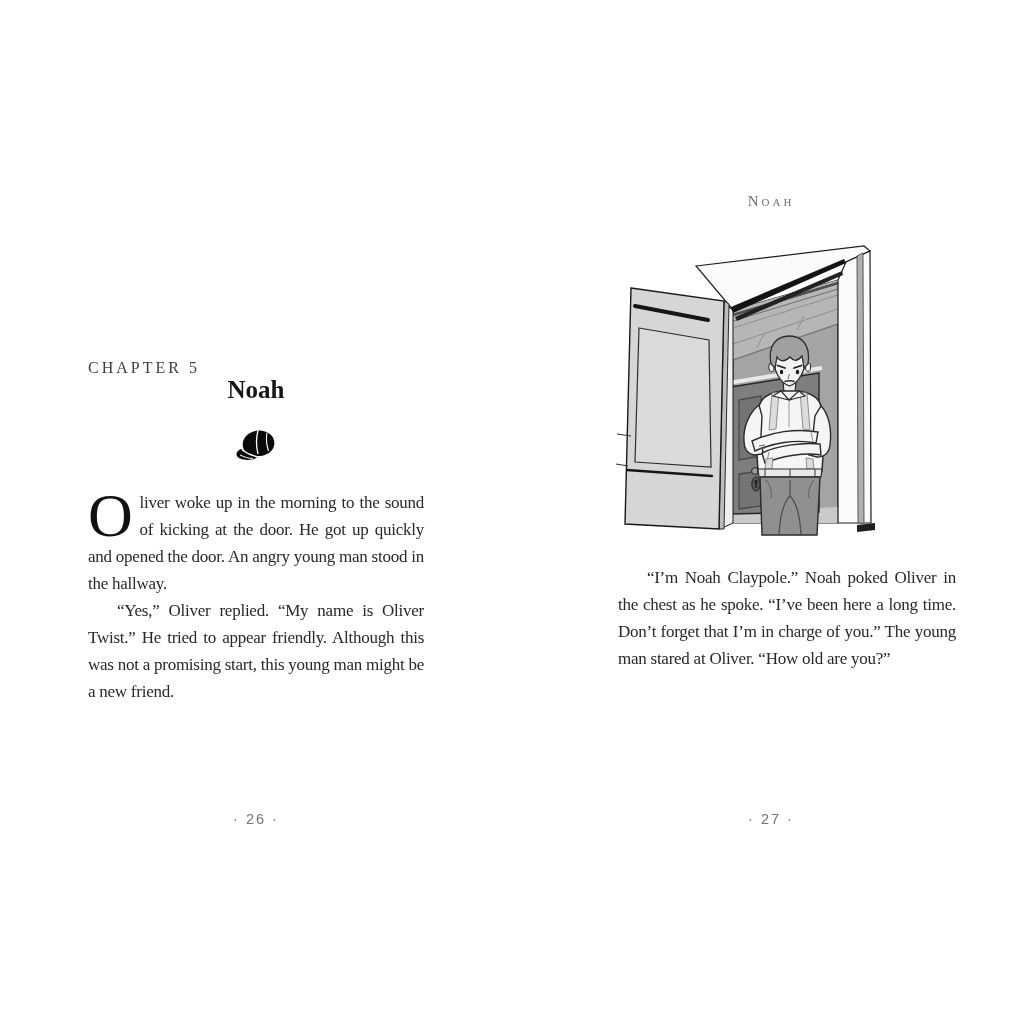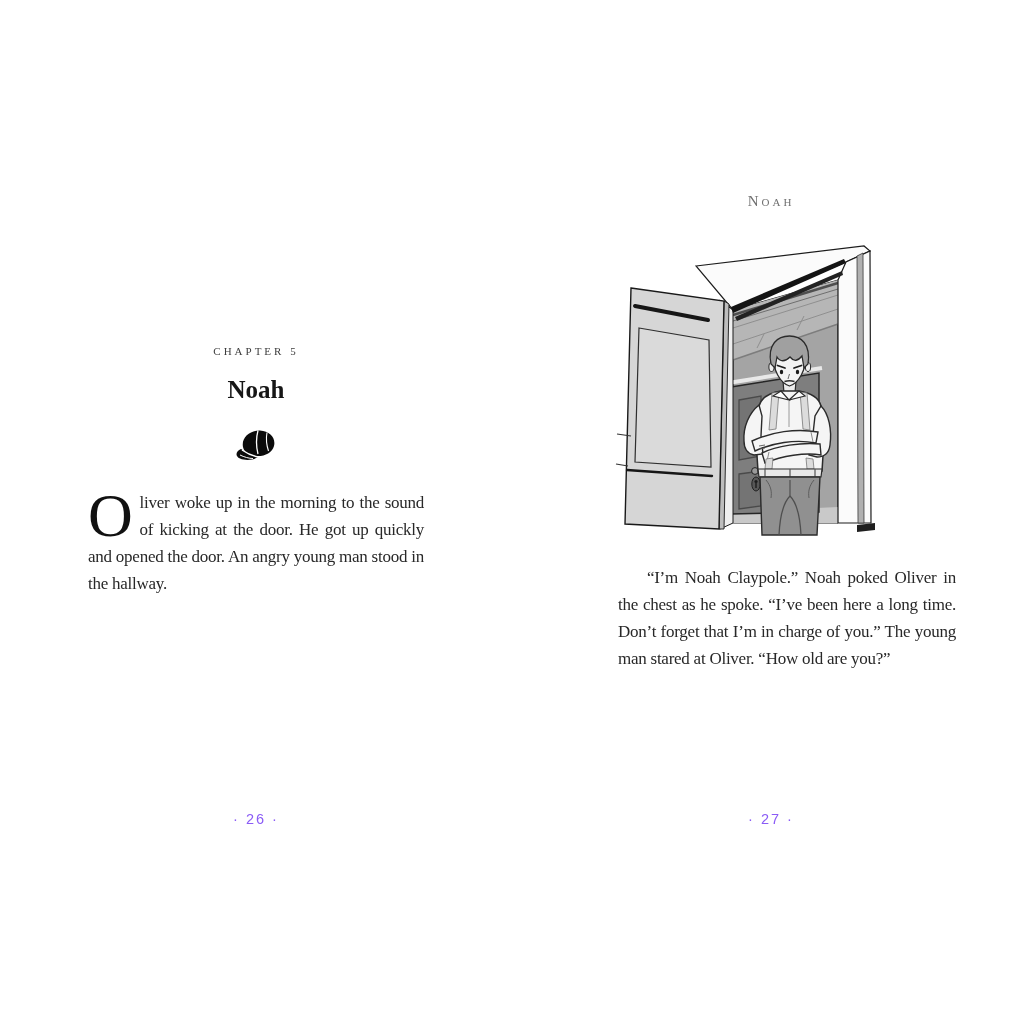--- a/index.html
+++ b/index.html
@@ -6,22 +6,22 @@
   body{
     width:1025px;height:1025px;position:relative;overflow:hidden;
     background:#ffffff;
     font-family:"Liberation Serif","DejaVu Serif",serif;
   }
   .page{position:absolute;top:0;height:835px;}
   .page-left{left:88px;width:336px;}
   .page-right{left:602px;width:338px;}
 
   .chapter-label{
-    position:absolute;top:345px;left:0;width:100%;text-align:center;
-    font-size:11px;letter-spacing:3px;color:#3d3d3d;
+    position:absolute;top:359px;left:0;width:100%;text-align:left;
+    font-size:16px;letter-spacing:3px;color:#3d3d3d;
   }
   .chapter-title{
     position:absolute;top:376px;left:0;width:100%;text-align:center;
     font-size:25px;font-weight:bold;color:#161616;
   }
   .ornament{
     position:absolute;top:426px;left:0;width:100%;text-align:center;
   }
   .ornament svg{display:inline-block;}
 
@@ -40,21 +40,21 @@
   .body-text p{margin:0;text-align:justify;hyphens:none;}
   .body-text p.indent{text-indent:1.7em;}
   .drop-cap{
     float:left;font-size:62px;line-height:46px;
     padding:3px 7px 0 0;color:#111;
   }
 
   .page-number{
     position:absolute;top:811px;left:0;width:100%;text-align:center;
     font-family:"Liberation Sans","DejaVu Sans",sans-serif;
-    font-size:14.5px;letter-spacing:2px;color:#8b5cf6;
+    font-size:14.5px;letter-spacing:2px;color:#737373;
   }
 
   .illustration{
     position:absolute;left:10px;top:240px;width:266px;height:296px;
   }
 </style>
 </head>
 <body>
 
 <div>
@@ -71,20 +71,21 @@
         <path d="M8,23 C3,25 1.5,30 7,32.5 C13,35 21,34 25,31 C19,29 12,26 8,23 Z" fill="#0b0b0b"></path>
         <path d="M9,24 C14,27.5 20,30 25,31" stroke="#ffffff" stroke-width="1.4" fill="none"></path>
         <path d="M25,4.5 C23,12 23,20 25,28" stroke="#ffffff" stroke-width="1.3" fill="none"></path>
         <path d="M34,6.5 C33,12 33.5,19 35.5,25" stroke="#ffffff" stroke-width="1.1" fill="none"></path>
         <path d="M7,29 C11,31 16,32.5 20,32.5" stroke="#ffffff" stroke-width="1" fill="none"></path>
       </svg>
     </div>
 
     <div class="body-text body-left">
       <p><span class="drop-cap">O</span><span>liver woke up in the morning to the sound of kicking at the door. He got up quickly and opened the door. An angry young man stood in the hallway.</span></p>
+      <p class="indent">“Yes,” Oliver replied. “My name is Oliver Twist.” He tried to appear friendly. Although this was not a promising start, this young man might be a new friend.</p>
     </div>
 
     <div class="page-number">· 26 ·</div>
   </div>
 
   <div class="page page-right">
 
     <div class="running-head">Noah</div>
 
     <svg class="illustration" viewBox="0 0 266 296" aria-hidden="true">

